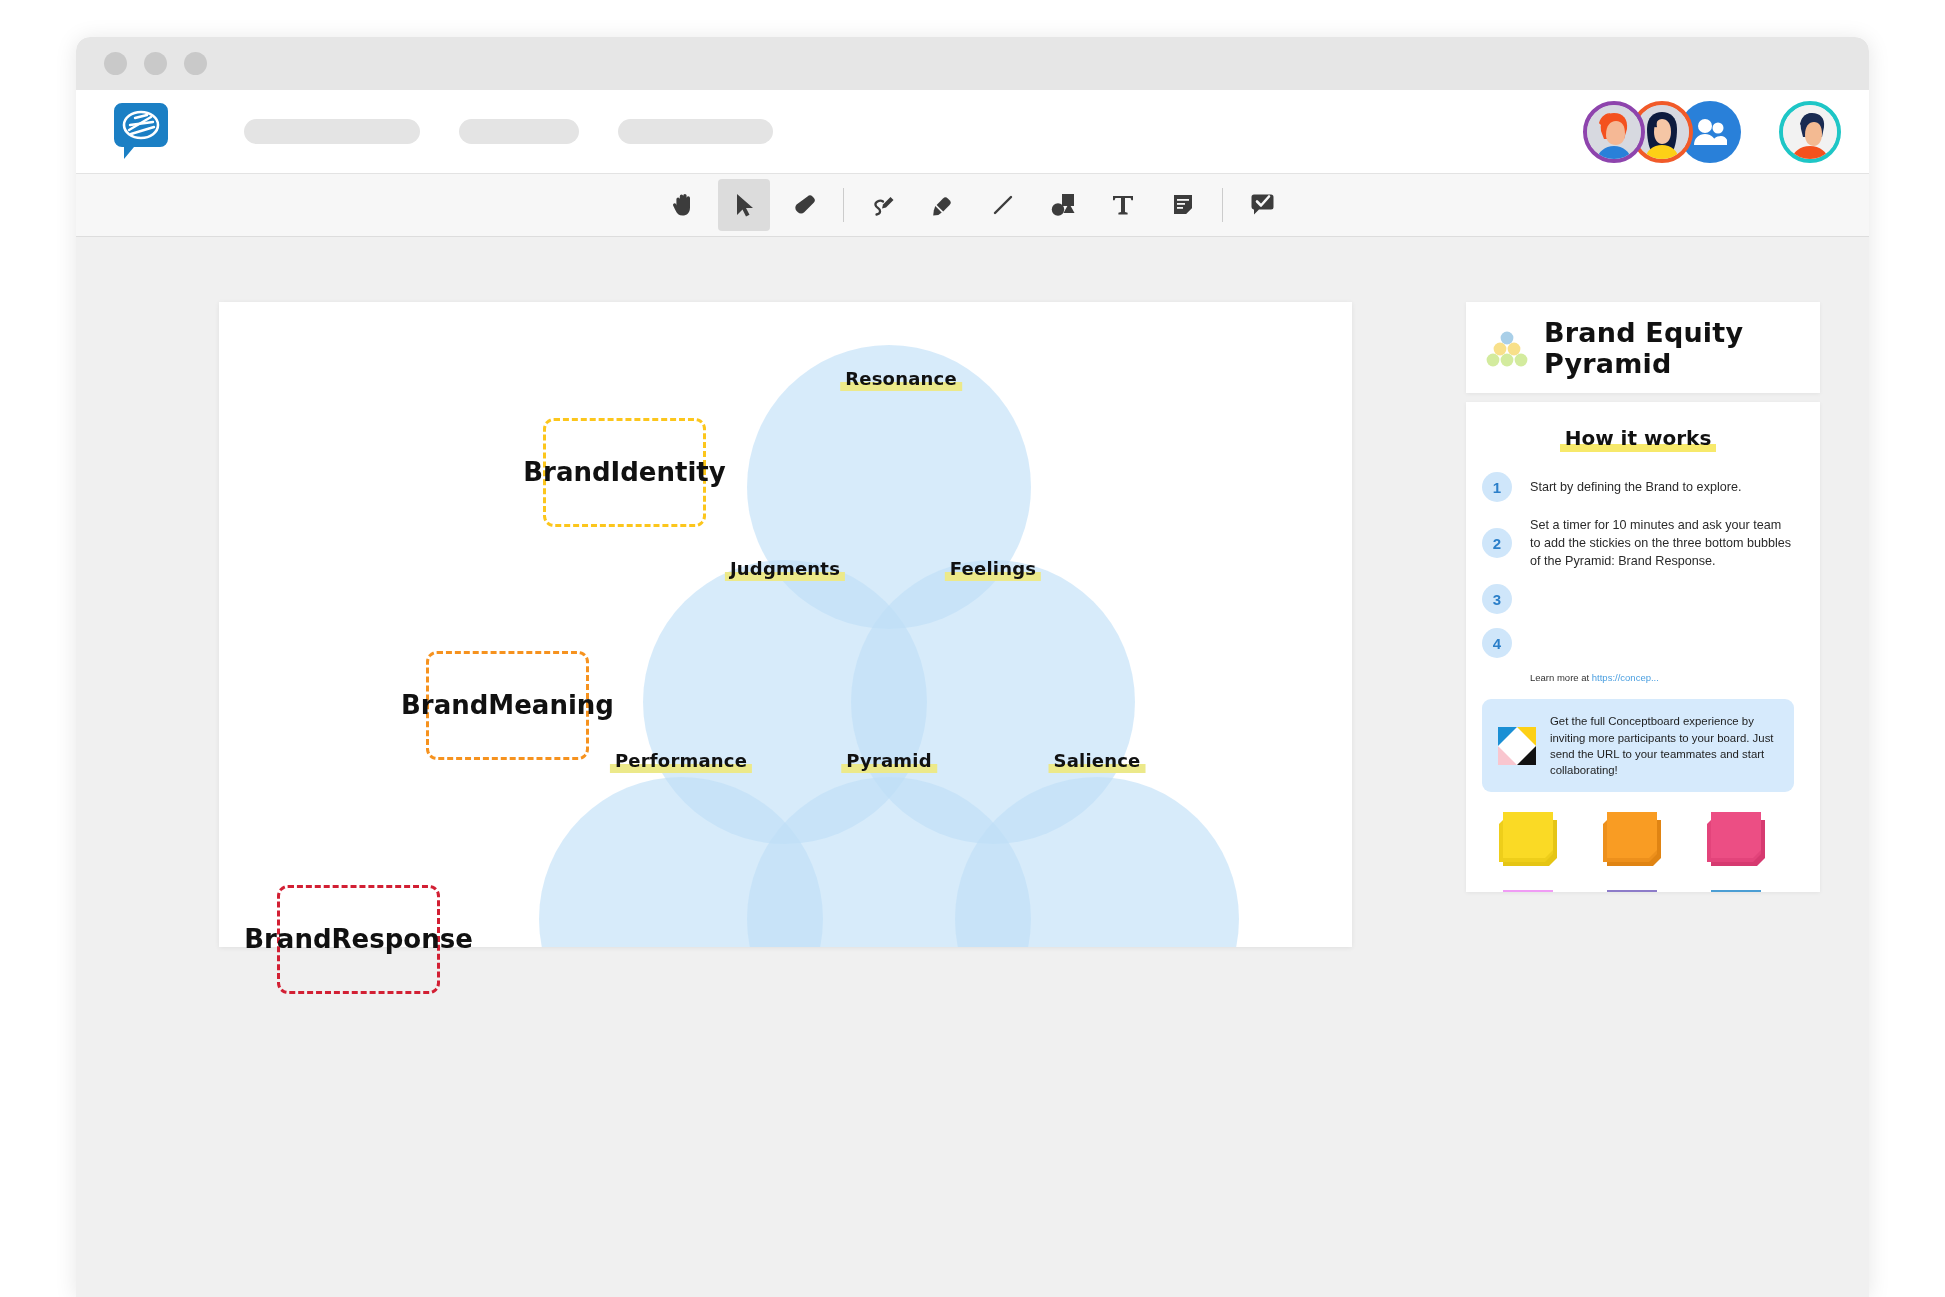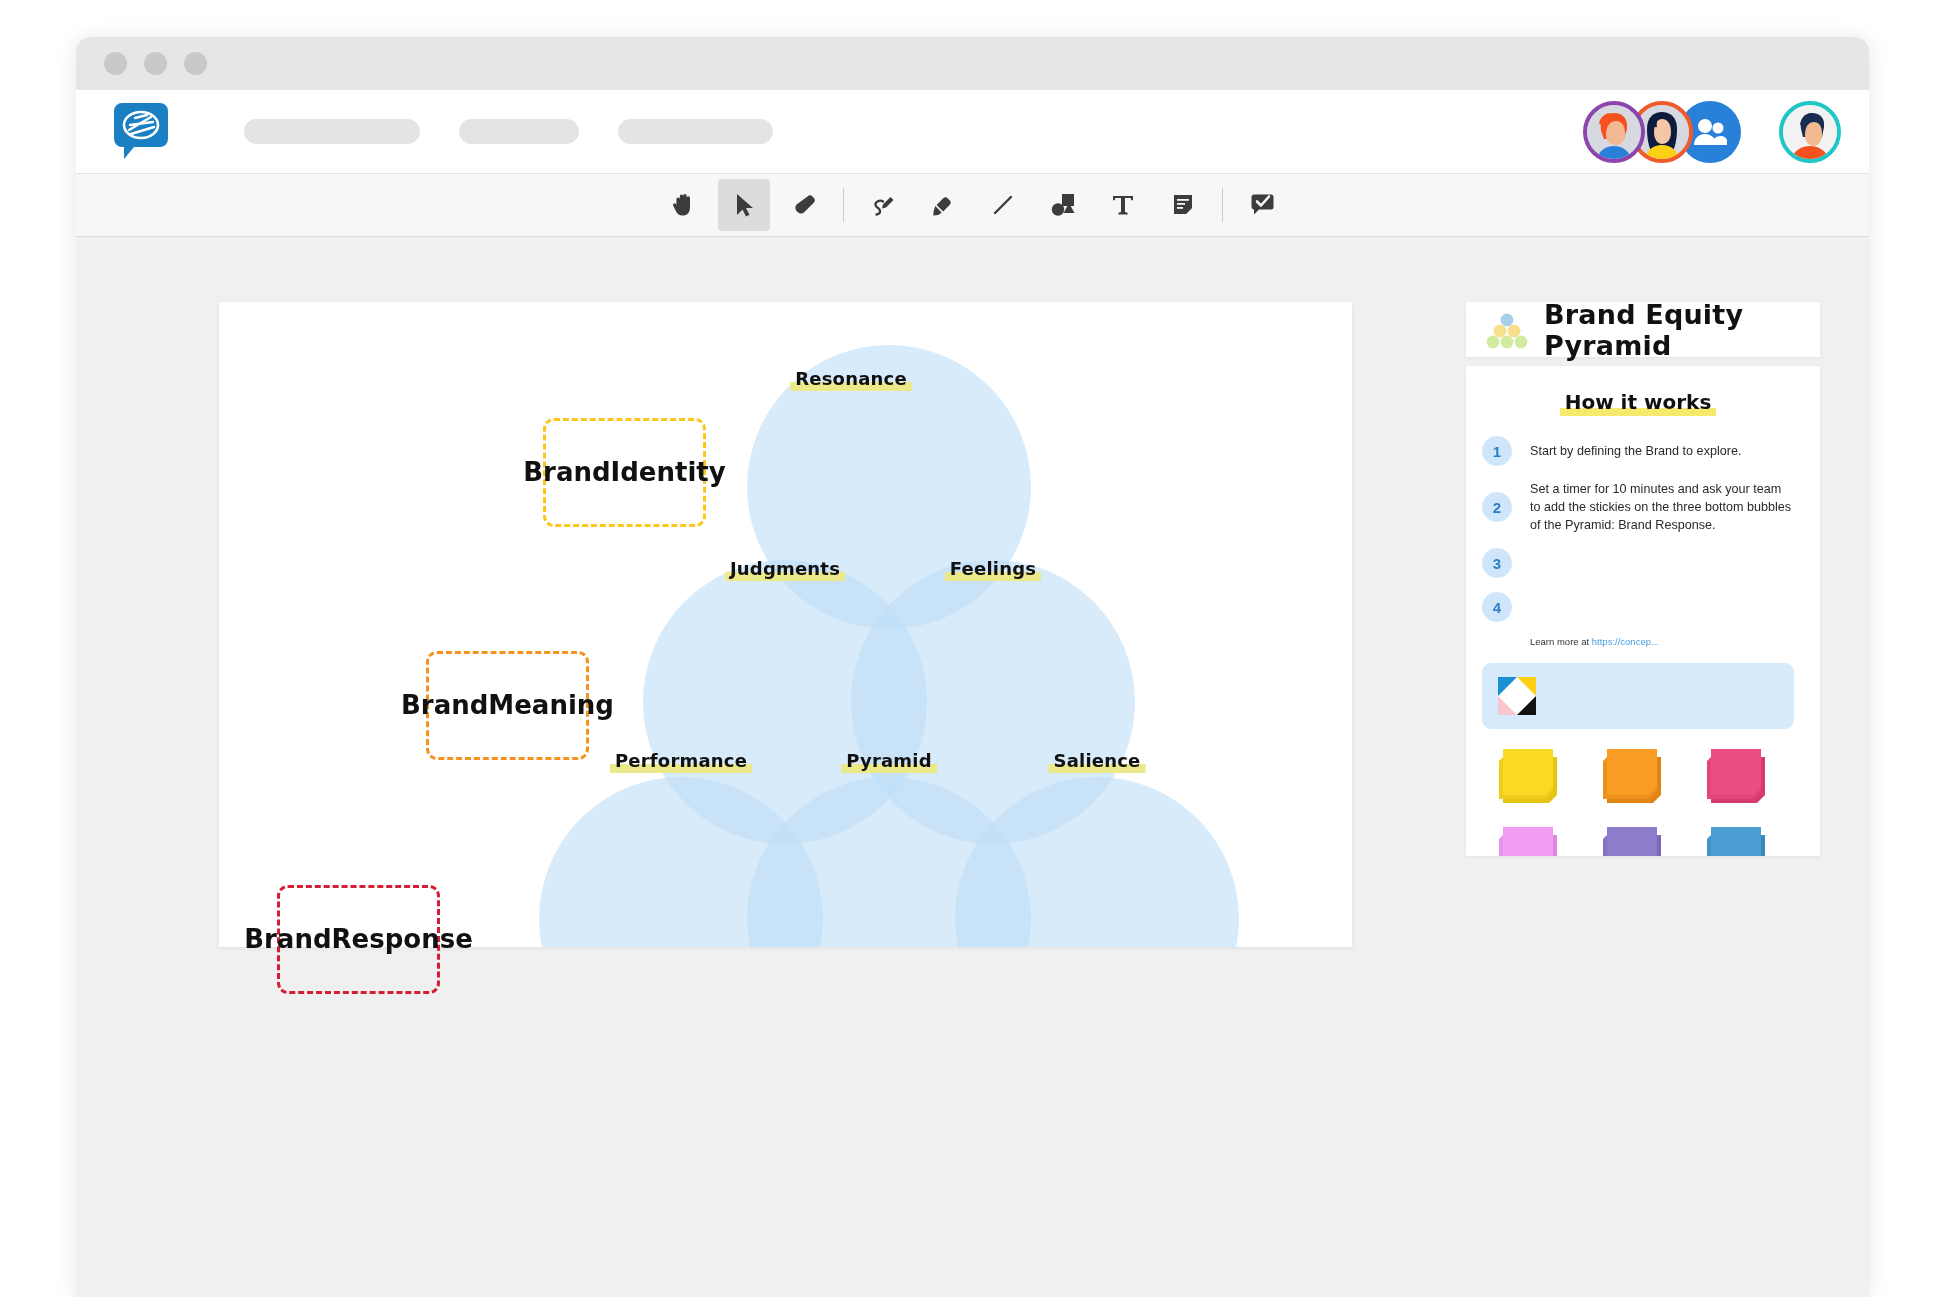--- a/index.html
+++ b/index.html
@@ -189,21 +189,21 @@
   
   .side-panel {
     position: absolute;
     left: 1390px;
     top: 65px;
     width: 354px;
     height: 645px;
   }
   .panel-title-card {
     background: #ffffff;
-    height: 55px;
+    height: 91px;
     display: flex;
     align-items: center;
     padding-left: 20px;
     box-sizing: border-box;
     box-shadow: 0 1px 4px rgba(0,0,0,0.06);
   }
   .pyramid-icon { width: 42px; height: 42px; flex: 0 0 auto; }
   .panel-title {
     font-family: "DejaVu Sans", sans-serif;
     font-weight: bold;
@@ -430,21 +430,21 @@
         <g fill="#bfdff7" fill-opacity="0.62">
           <circle cx="670" cy="185" r="142"></circle>
           <circle cx="566" cy="400" r="142"></circle>
           <circle cx="774" cy="400" r="142"></circle>
           <circle cx="462" cy="617" r="142"></circle>
           <circle cx="670" cy="617" r="142"></circle>
           <circle cx="878" cy="617" r="142"></circle>
         </g>
       </svg>
 
-      <div class="bubble-label" style="left:632px; top:66px;"><span class="hl">Resonance</span></div>
+      <div class="bubble-label" style="left:682px; top:66px;"><span class="hl">Resonance</span></div>
       <div class="bubble-label" style="left:566px; top:256px;"><span class="hl">Judgments</span></div>
       <div class="bubble-label" style="left:774px; top:256px;"><span class="hl">Feelings</span></div>
       <div class="bubble-label" style="left:462px; top:448px;"><span class="hl">Performance</span></div>
       <div class="bubble-label" style="left:670px; top:448px;"><span class="hl">Pyramid</span></div>
       <div class="bubble-label" style="left:878px; top:448px;"><span class="hl">Salience</span></div>
 
       <div class="tier-box identity" style="left:324px; top:116px; width:157px; height:103px;">
         <div>Brand</div>
         <div>Identity</div>
       </div>
@@ -497,20 +497,21 @@
         </div>
 
         <div class="promo">
           <svg class="promo-logo" viewBox="0 0 38 38">
             <rect x="0" y="0" width="38" height="38" fill="#ffffff"></rect>
             <path d="M0 0 h19 L0 19 z" fill="#1b8fd4"></path>
             <path d="M38 0 v19 L19 0 z" fill="#fdd016"></path>
             <path d="M0 38 v-19 L19 38 z" fill="#f9c6cf"></path>
             <path d="M38 38 h-19 L38 19 z" fill="#111111"></path>
           </svg>
+          <div class="promo-text">Get the full Conceptboard experience by inviting more participants to your board. Just send the URL to your teammates and start collaborating!</div>
         </div>
 
         <div class="stickies">
           <div class="sticky-cell">
               <svg width="70" height="62" viewBox="0 0 70 62">
                 <path d="M16 10 h46 v38 l-8 8 h-46 v-38 z" fill="#e5c514"></path>
                 <path d="M12 6 h46 v38 l-8 8 h-46 v-38 z" fill="#eece1a"></path>
                 <path d="M8 2 L58 2 L58 40 L50 48 L8 48 L8 10 z" fill="#fada25"></path>
               </svg>
             </div>

